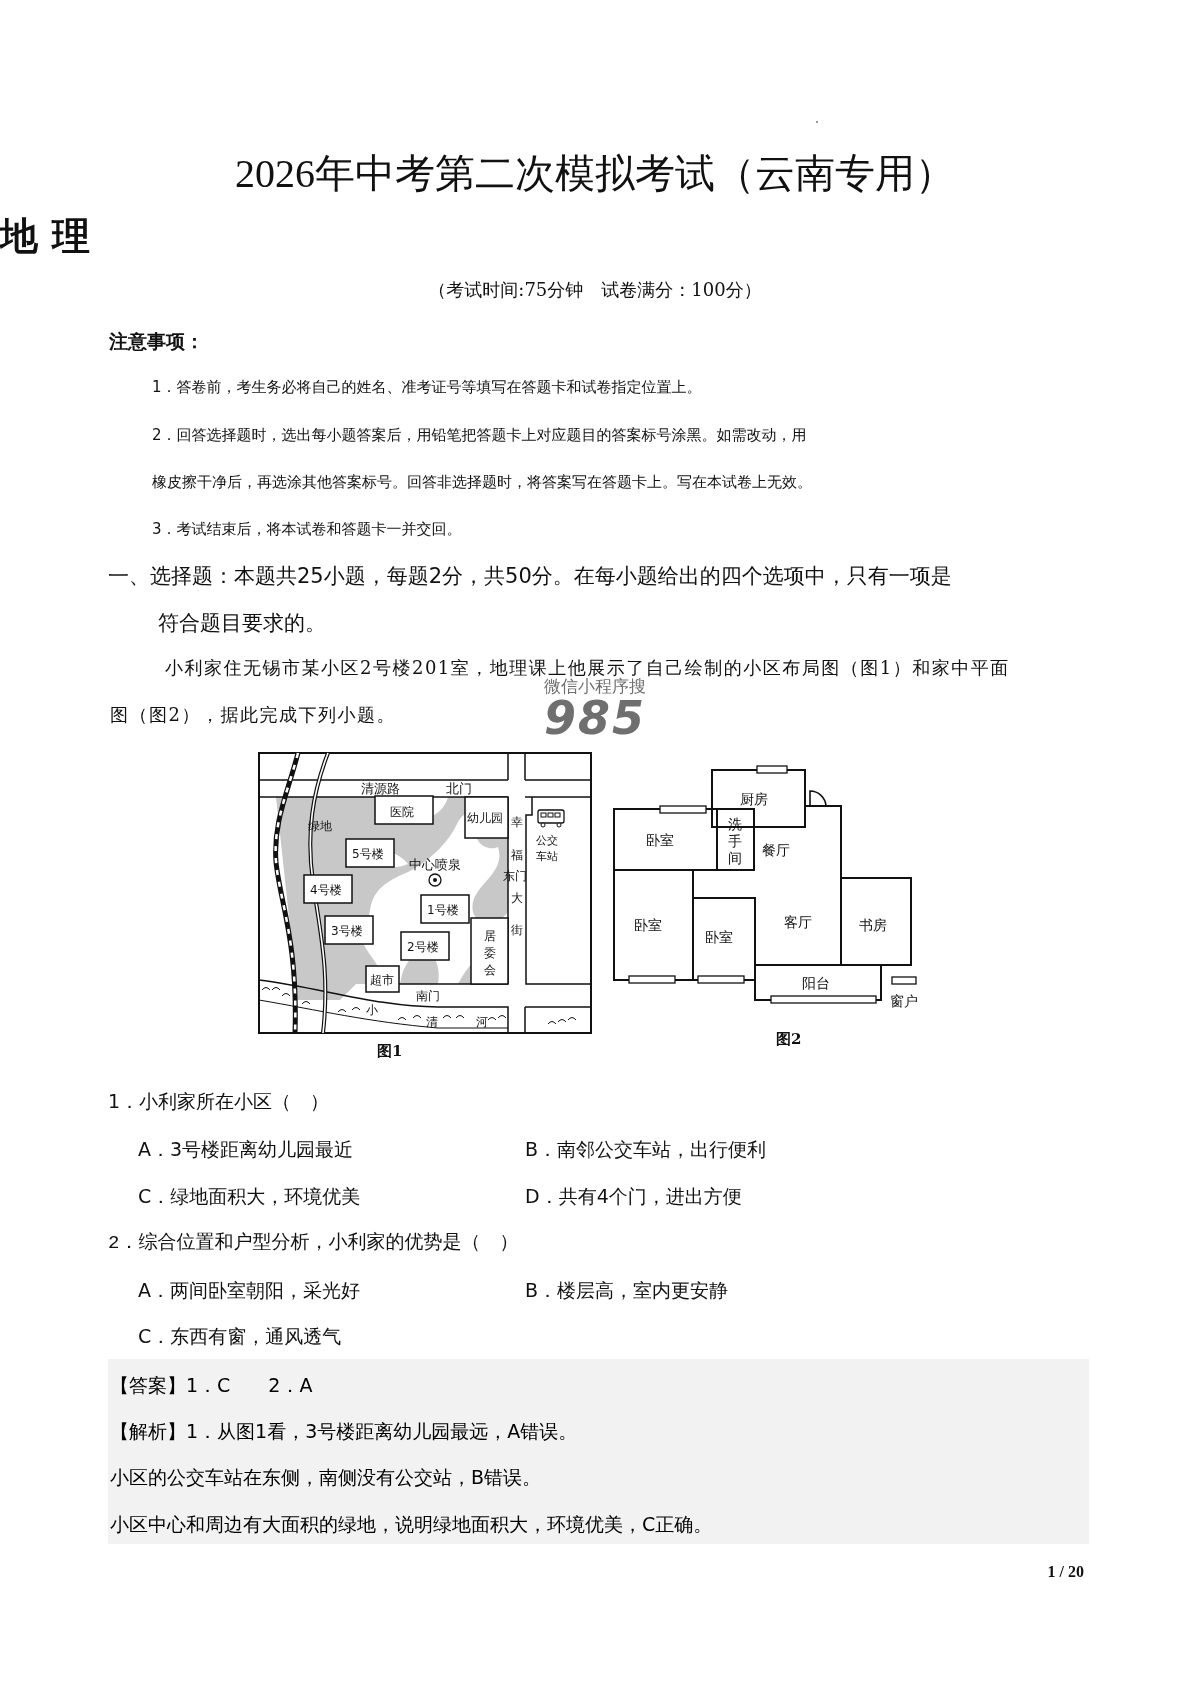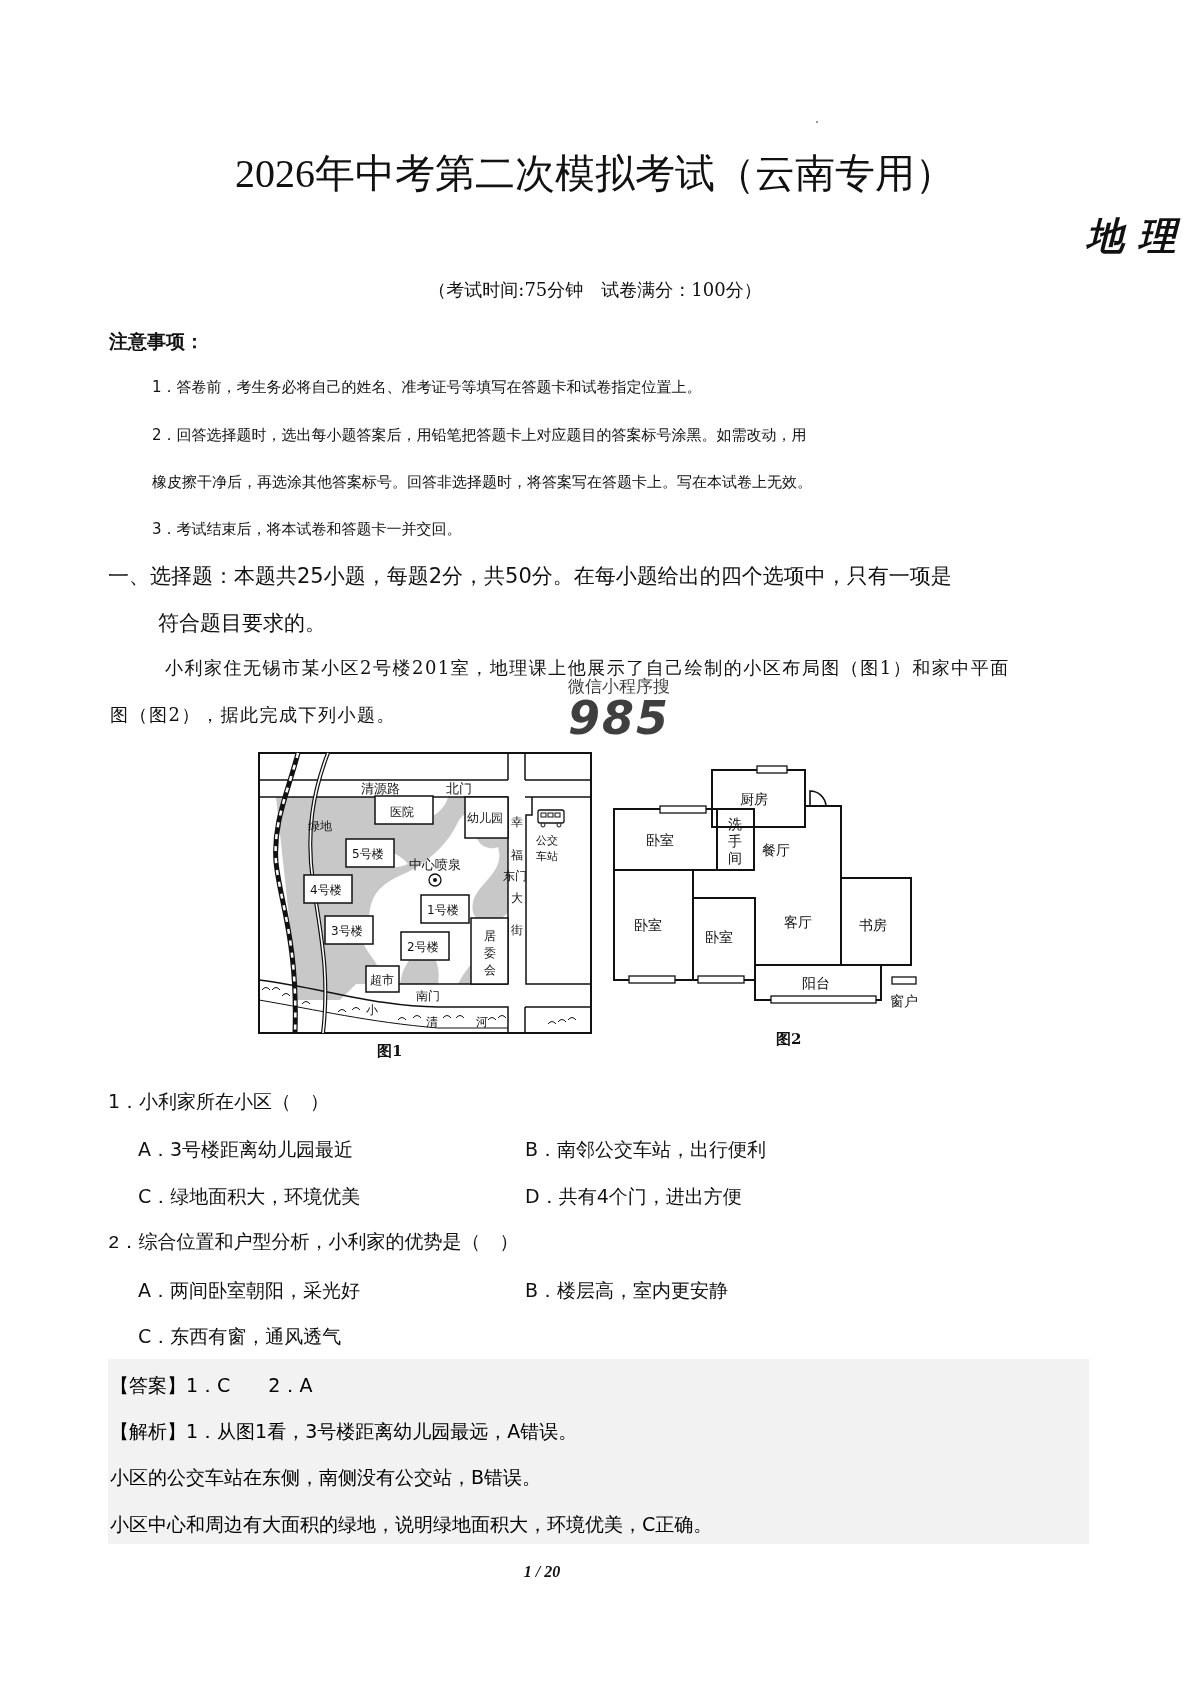--- a/index.html
+++ b/index.html
@@ -1,41 +1,41 @@
 <!DOCTYPE html>
 <html><head>
 <meta charset="utf-8">
 <style>
   html, body { margin:0; padding:0; background:#ffffff; }
   body { width:1190px; height:1683px; position:relative; overflow:hidden;
          font-family:"DejaVu Serif","Liberation Serif",serif; color:#111; }
   .abs { position:absolute; white-space:nowrap; }
   .title { left:0; width:1190px; text-align:center; top:150px; font-size:40px; line-height:48px;
            font-family:"Liberation Serif","DejaVu Serif",serif; letter-spacing:0px; }
-  .subject { left:0; width:1190px; text-align:right; top:212px; font-size:38px; line-height:48px;
-             font-weight:bold; font-family:"DejaVu Sans","Liberation Sans",sans-serif; letter-spacing:14px;font-style:italic; }
+  .subject { left:0; width:1190px; text-align:left; top:212px; font-size:38px; line-height:48px;
+             font-weight:bold; font-family:"DejaVu Sans","Liberation Sans",sans-serif; letter-spacing:14px; }
   .examinfo { left:0; width:1190px; text-align:center; top:278px; font-size:18px; line-height:24px;
               font-family:"DejaVu Serif",serif; }
   .notice-h { left:109px; top:328px; font-size:19px; font-weight:bold; line-height:26px;
               font-family:"DejaVu Sans",sans-serif; }
   .body-txt { font-size:15px; line-height:26px; font-family:"DejaVu Sans","Liberation Sans",sans-serif; }
   .sec-h { font-size:21px; line-height:28px; font-family:"DejaVu Sans",sans-serif; }
   .intro { font-size:18px; line-height:24px; font-family:"DejaVu Serif",serif; letter-spacing:1.5px; }
-  .watermark { left:520px; top:676px; width:150px; text-align:right; color:#000000; opacity:0.75;
+  .watermark { left:520px; top:676px; width:150px; text-align:center; color:#404040; opacity:0.75;
                font-family:"DejaVu Sans",sans-serif; }
   .watermark .wm1 { font-size:17px; line-height:20px; display:block; }
   .watermark .wm2 { font-size:46px; line-height:44px; font-weight:bold; font-style:italic; display:block; letter-spacing:2px; }
   .fig { position:absolute; }
   .fig svg text { font-family:"DejaVu Sans",sans-serif; fill:#111; }
   .caption { font-size:15px; font-weight:bold; font-family:"DejaVu Serif",serif; }
   .q { font-size:19px; line-height:26px; font-family:"DejaVu Sans",sans-serif; }
   .answer-box { left:108px; top:1359px; width:981px; height:185px; background:#f2f2f2; }
   .ans { font-size:19px; line-height:26px; color:#000000; font-family:"DejaVu Sans",sans-serif; }
-  .pagenum { left:0; width:1084px; text-align:center; top:1563px; font-size:16px; font-weight:bold;
-             font-family:"Liberation Serif",serif;font-style:italic; }
+  .pagenum { left:0; width:1084px; text-align:right; top:1563px; font-size:16px; font-weight:bold;
+             font-family:"Liberation Serif",serif; }
   .dot { left:816px; top:121px; width:2px; height:2px; background:#999; }
 </style>
 </head>
 <body>
 
 <div class="abs dot"></div>
 
 <div class="abs title">2026年中考第二次模拟考试（云南专用）</div>
 <div class="abs subject">地理</div>
 <div class="abs examinfo">（考试时间:75分钟　试卷满分：100分）</div>

